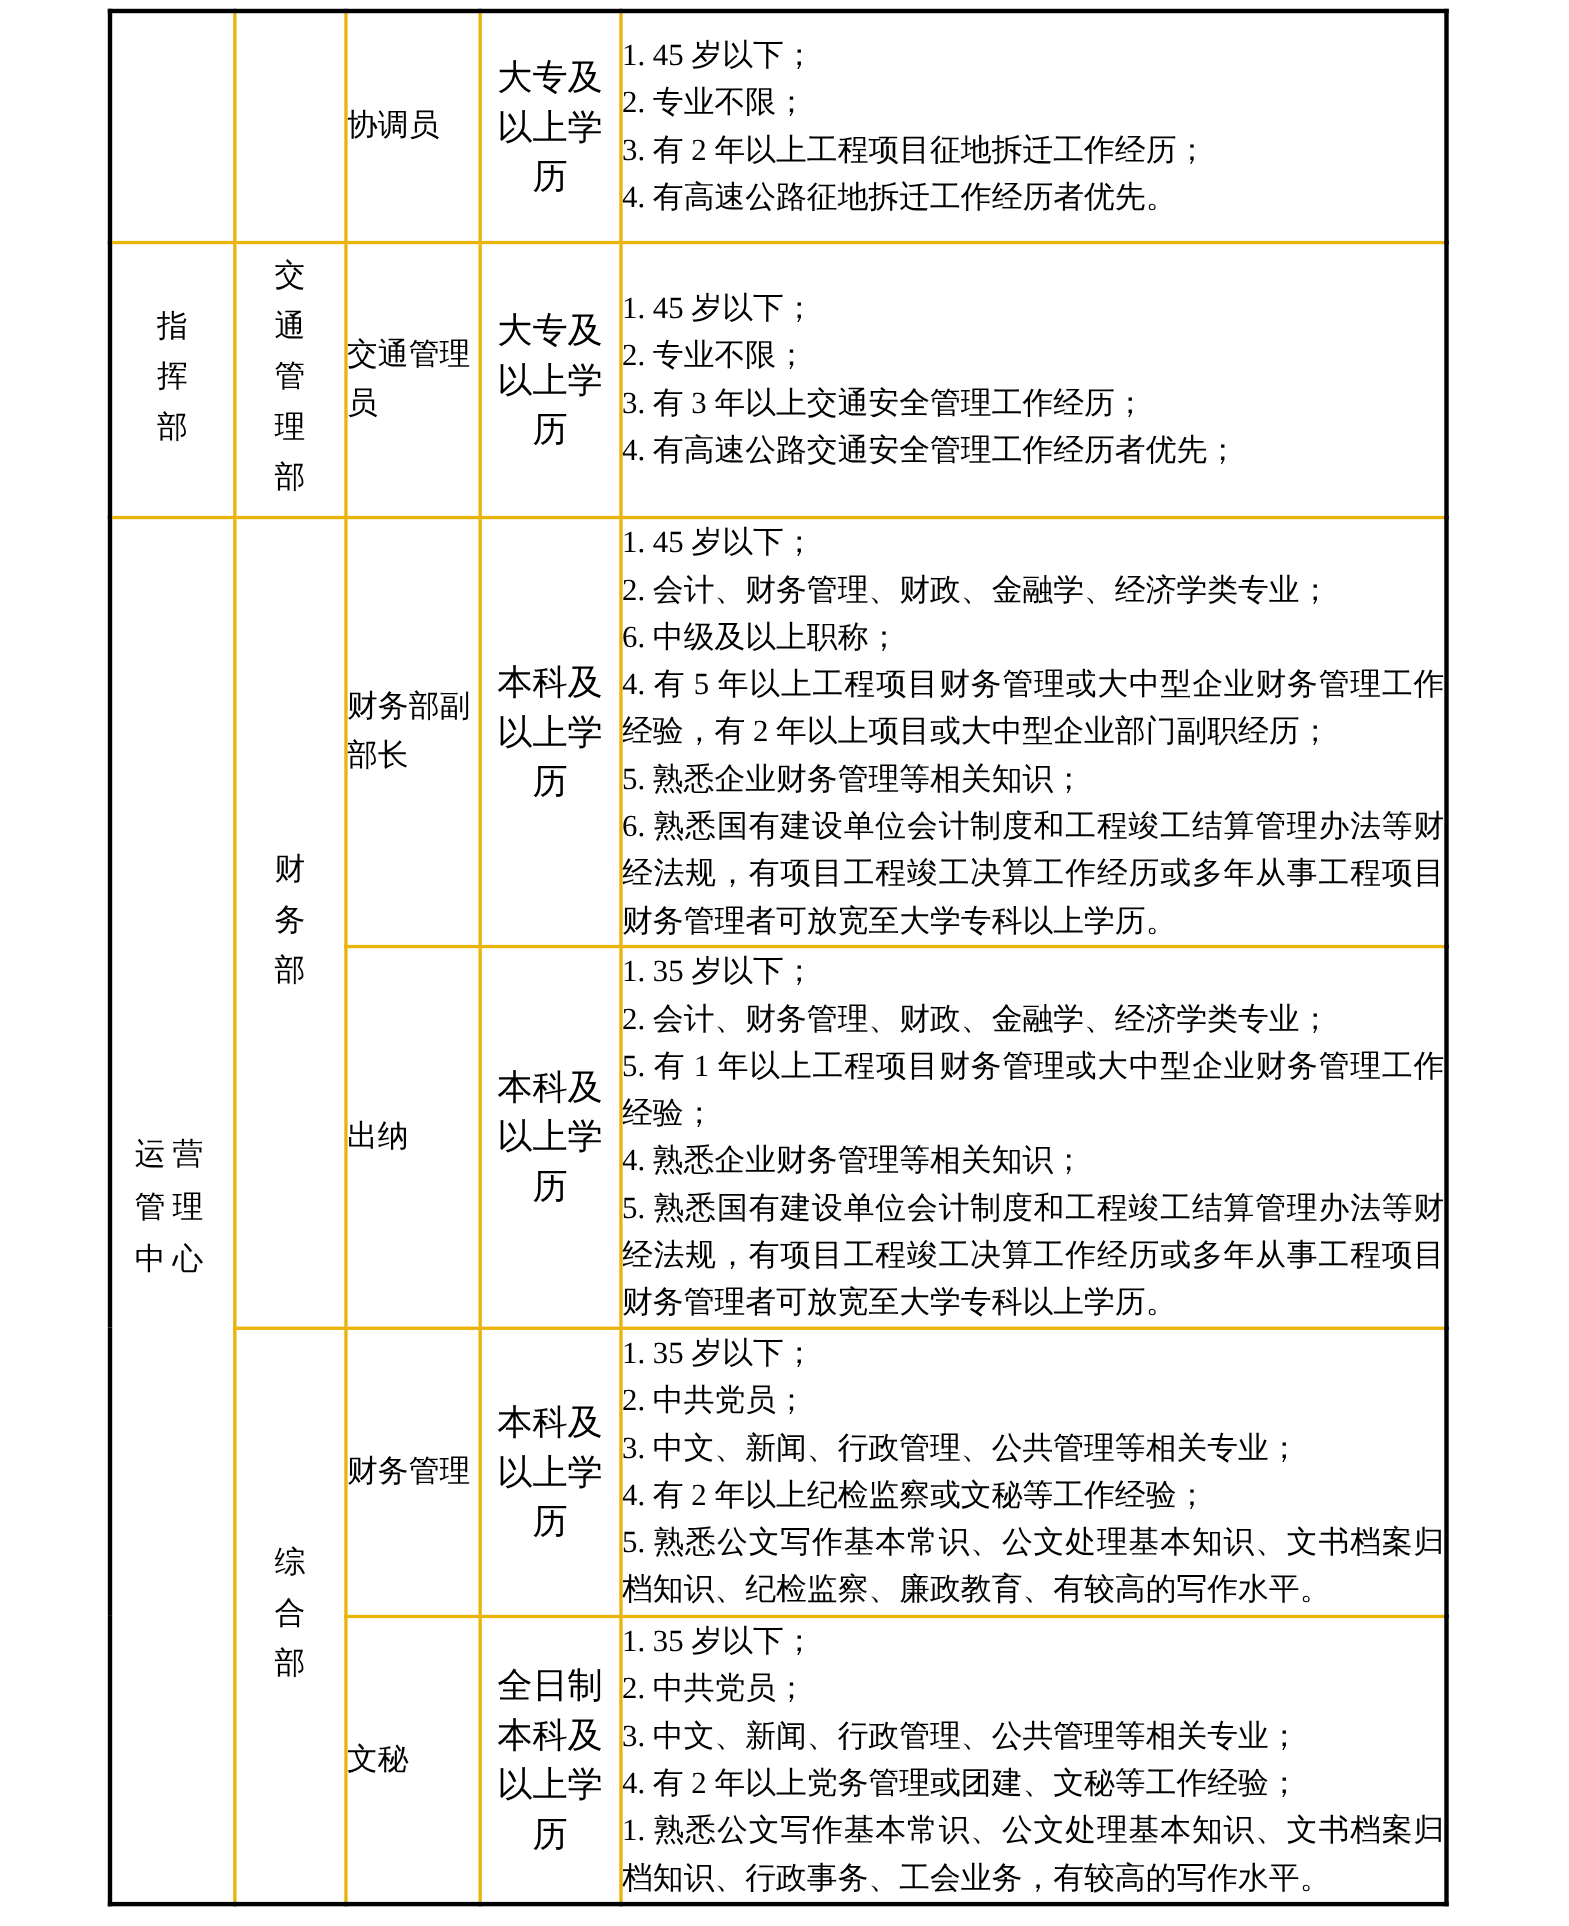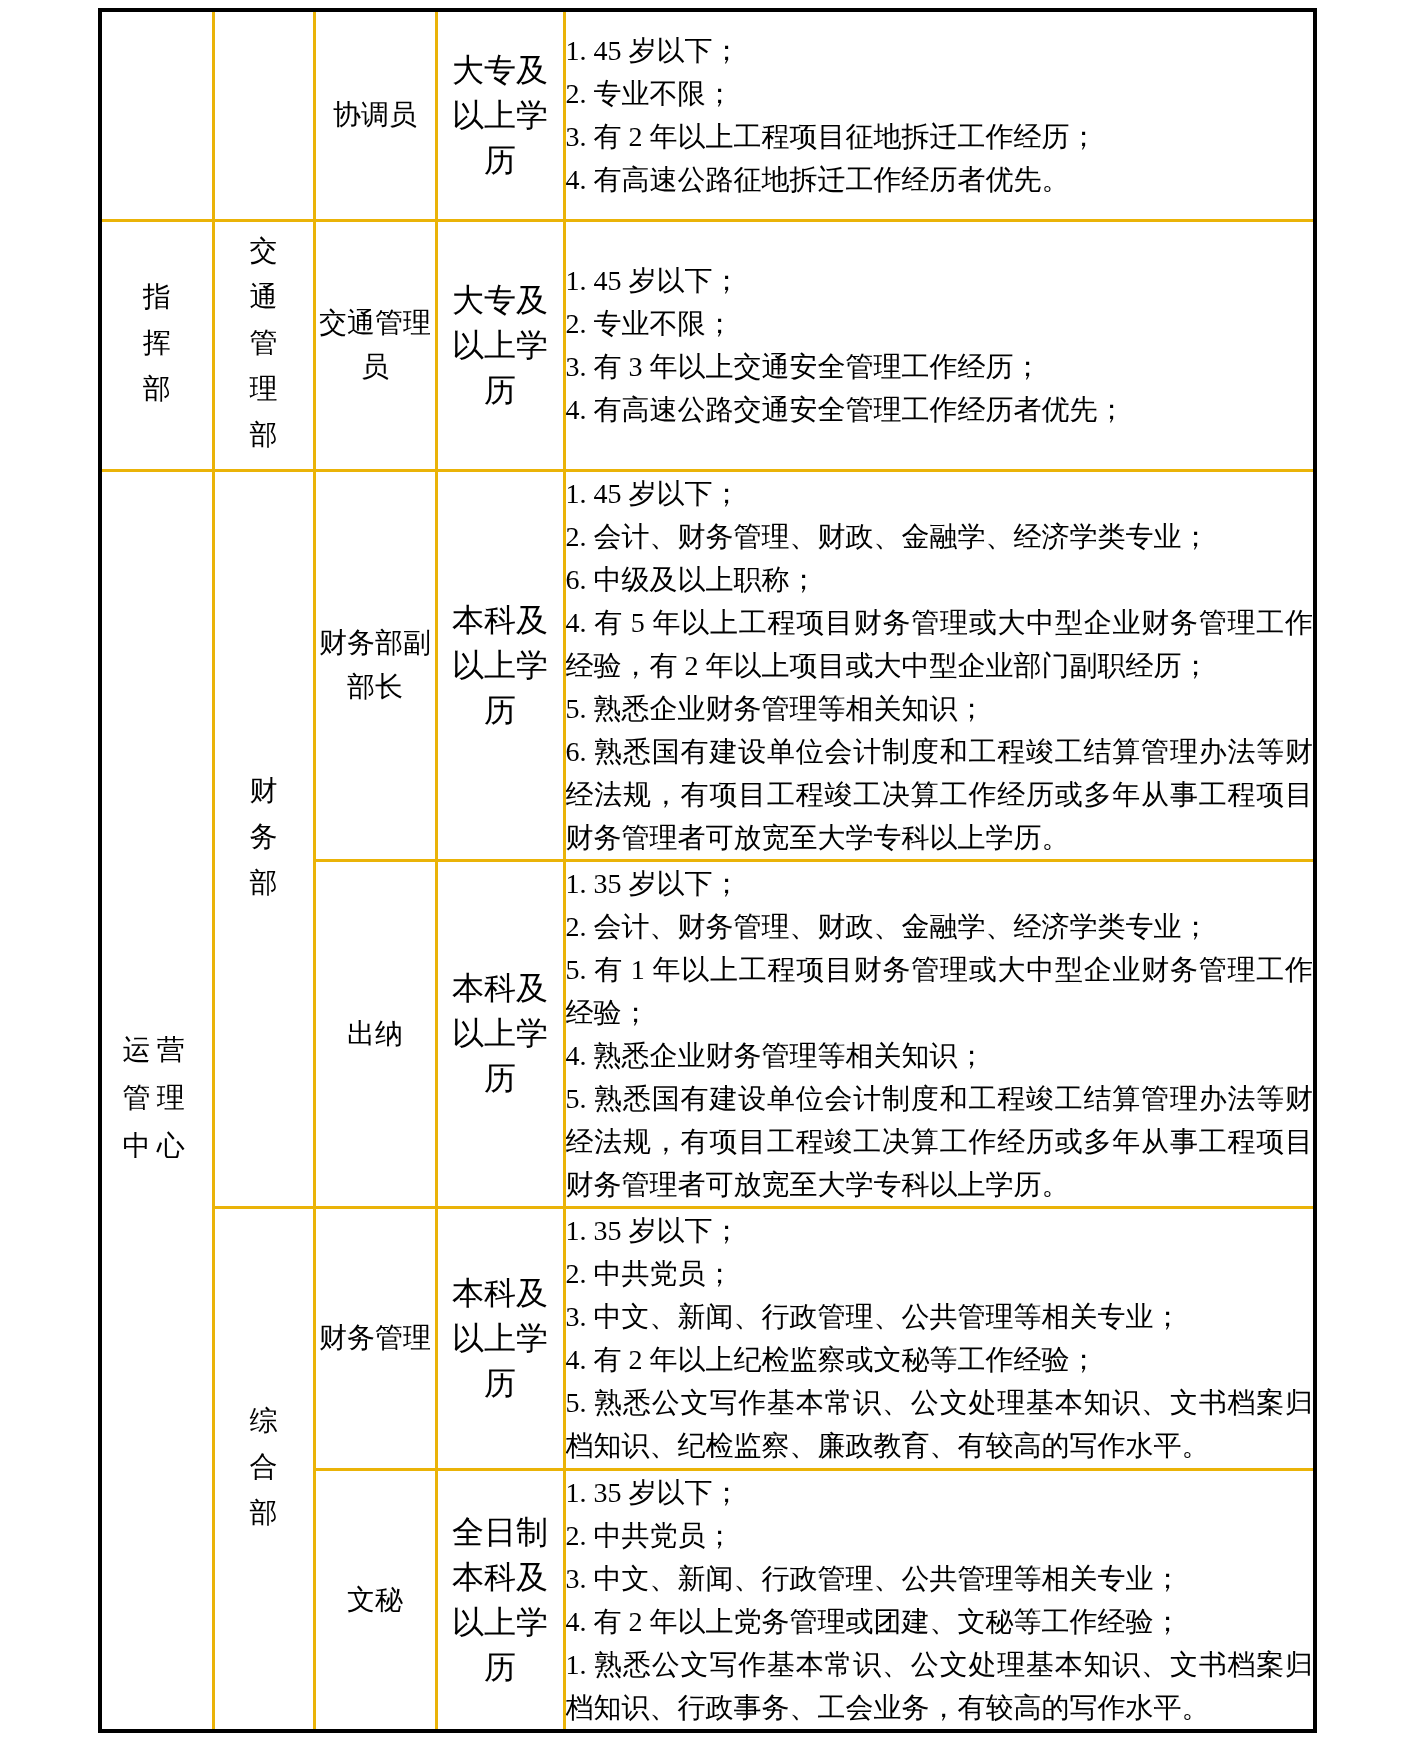--- a/index.html
+++ b/index.html
@@ -43,21 +43,20 @@
     word-break: break-all;
   }
   .vtext2 {
     width: 2.7em;
     margin: 0 auto;
     line-height: 48px;
     letter-spacing: 0.22em;
     word-break: break-all;
   }
   .cell-position {
-    text-align: center;
     font-size: 28px;
     line-height: 44px;
     padding: 0 12px;
     word-break: break-all;
   }
   .cell-edu {
     text-align: center;
     font-size: 32px;
     line-height: 45px;
     padding: 0 14px;

